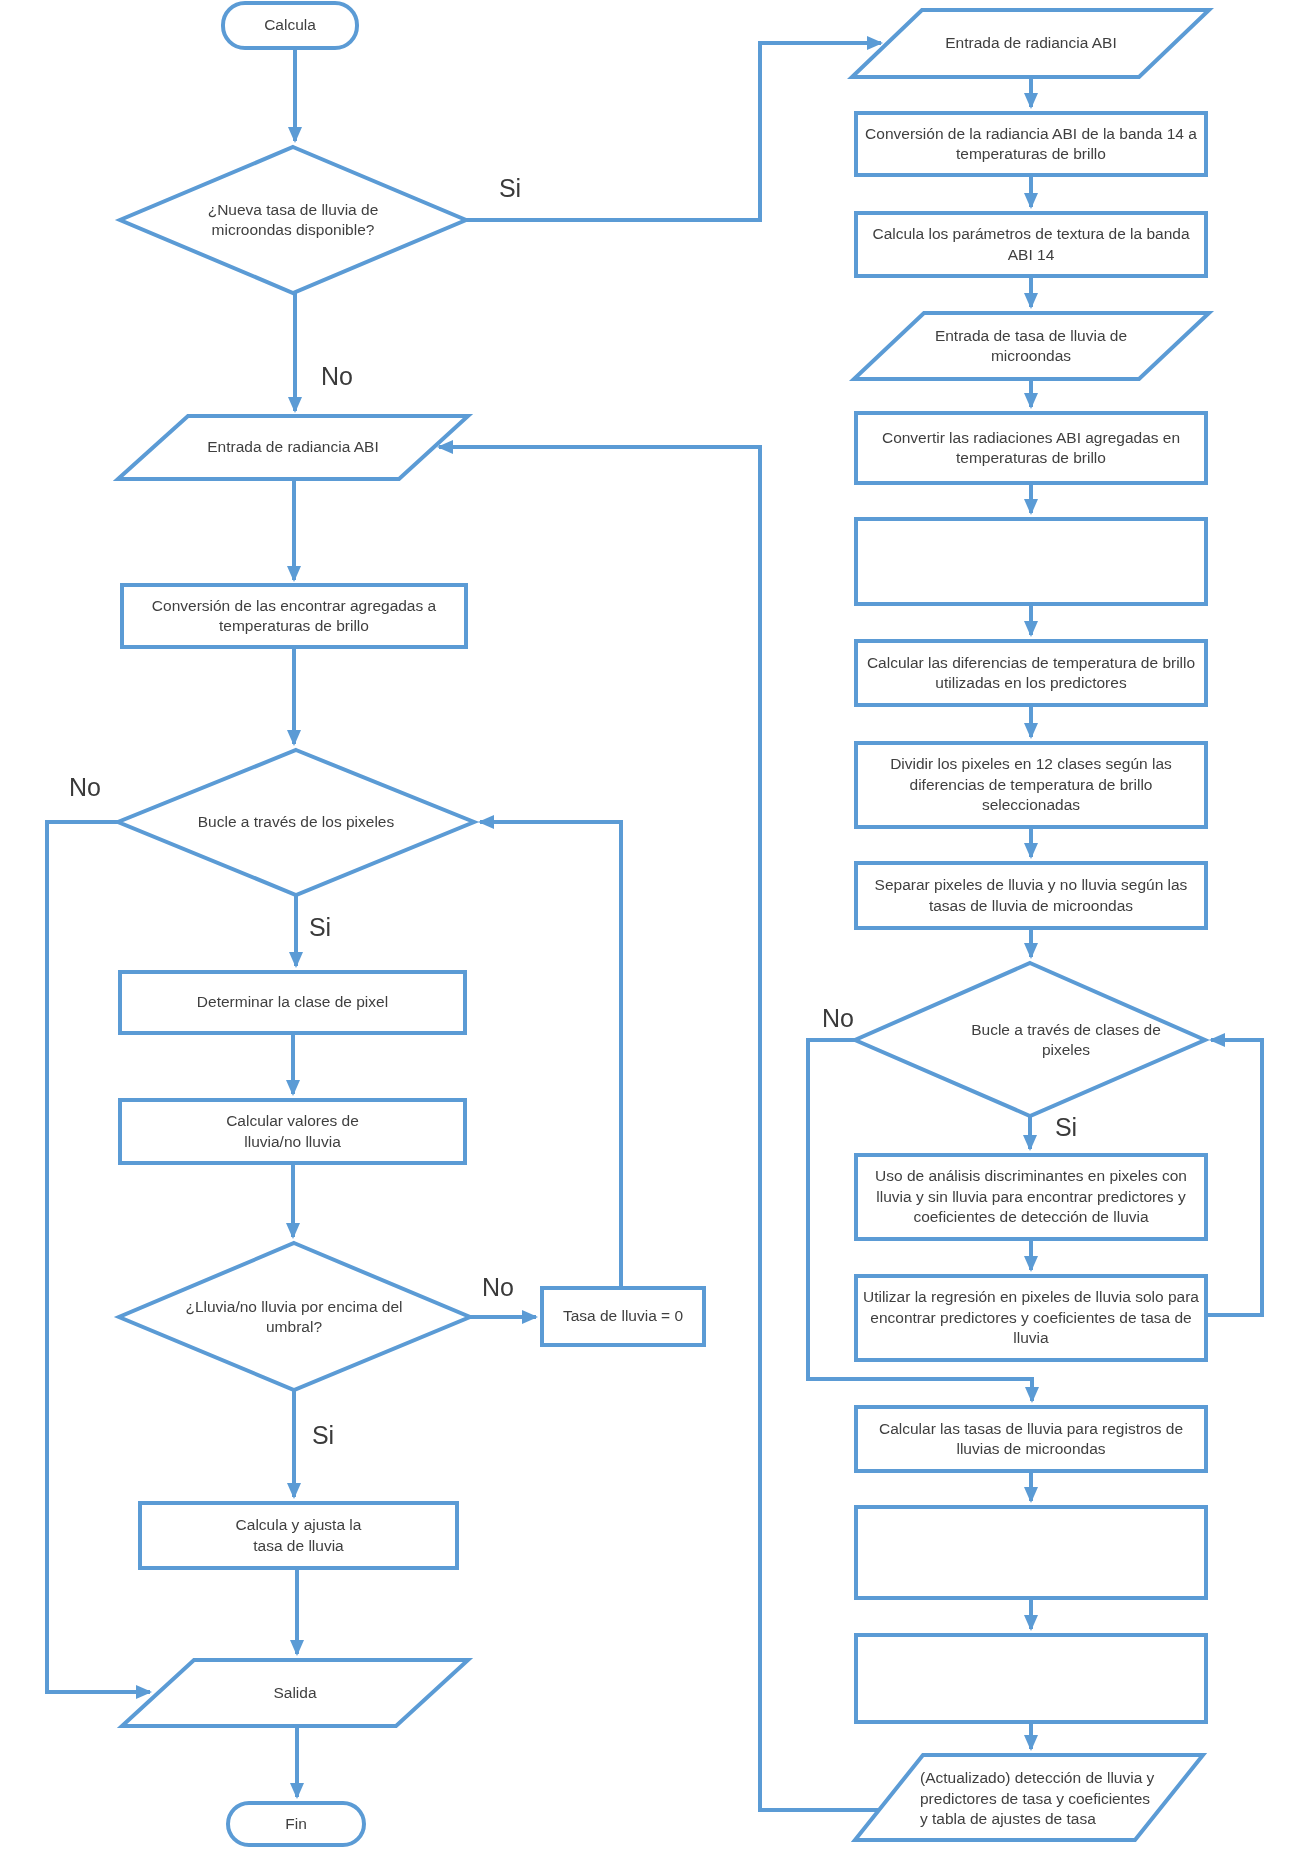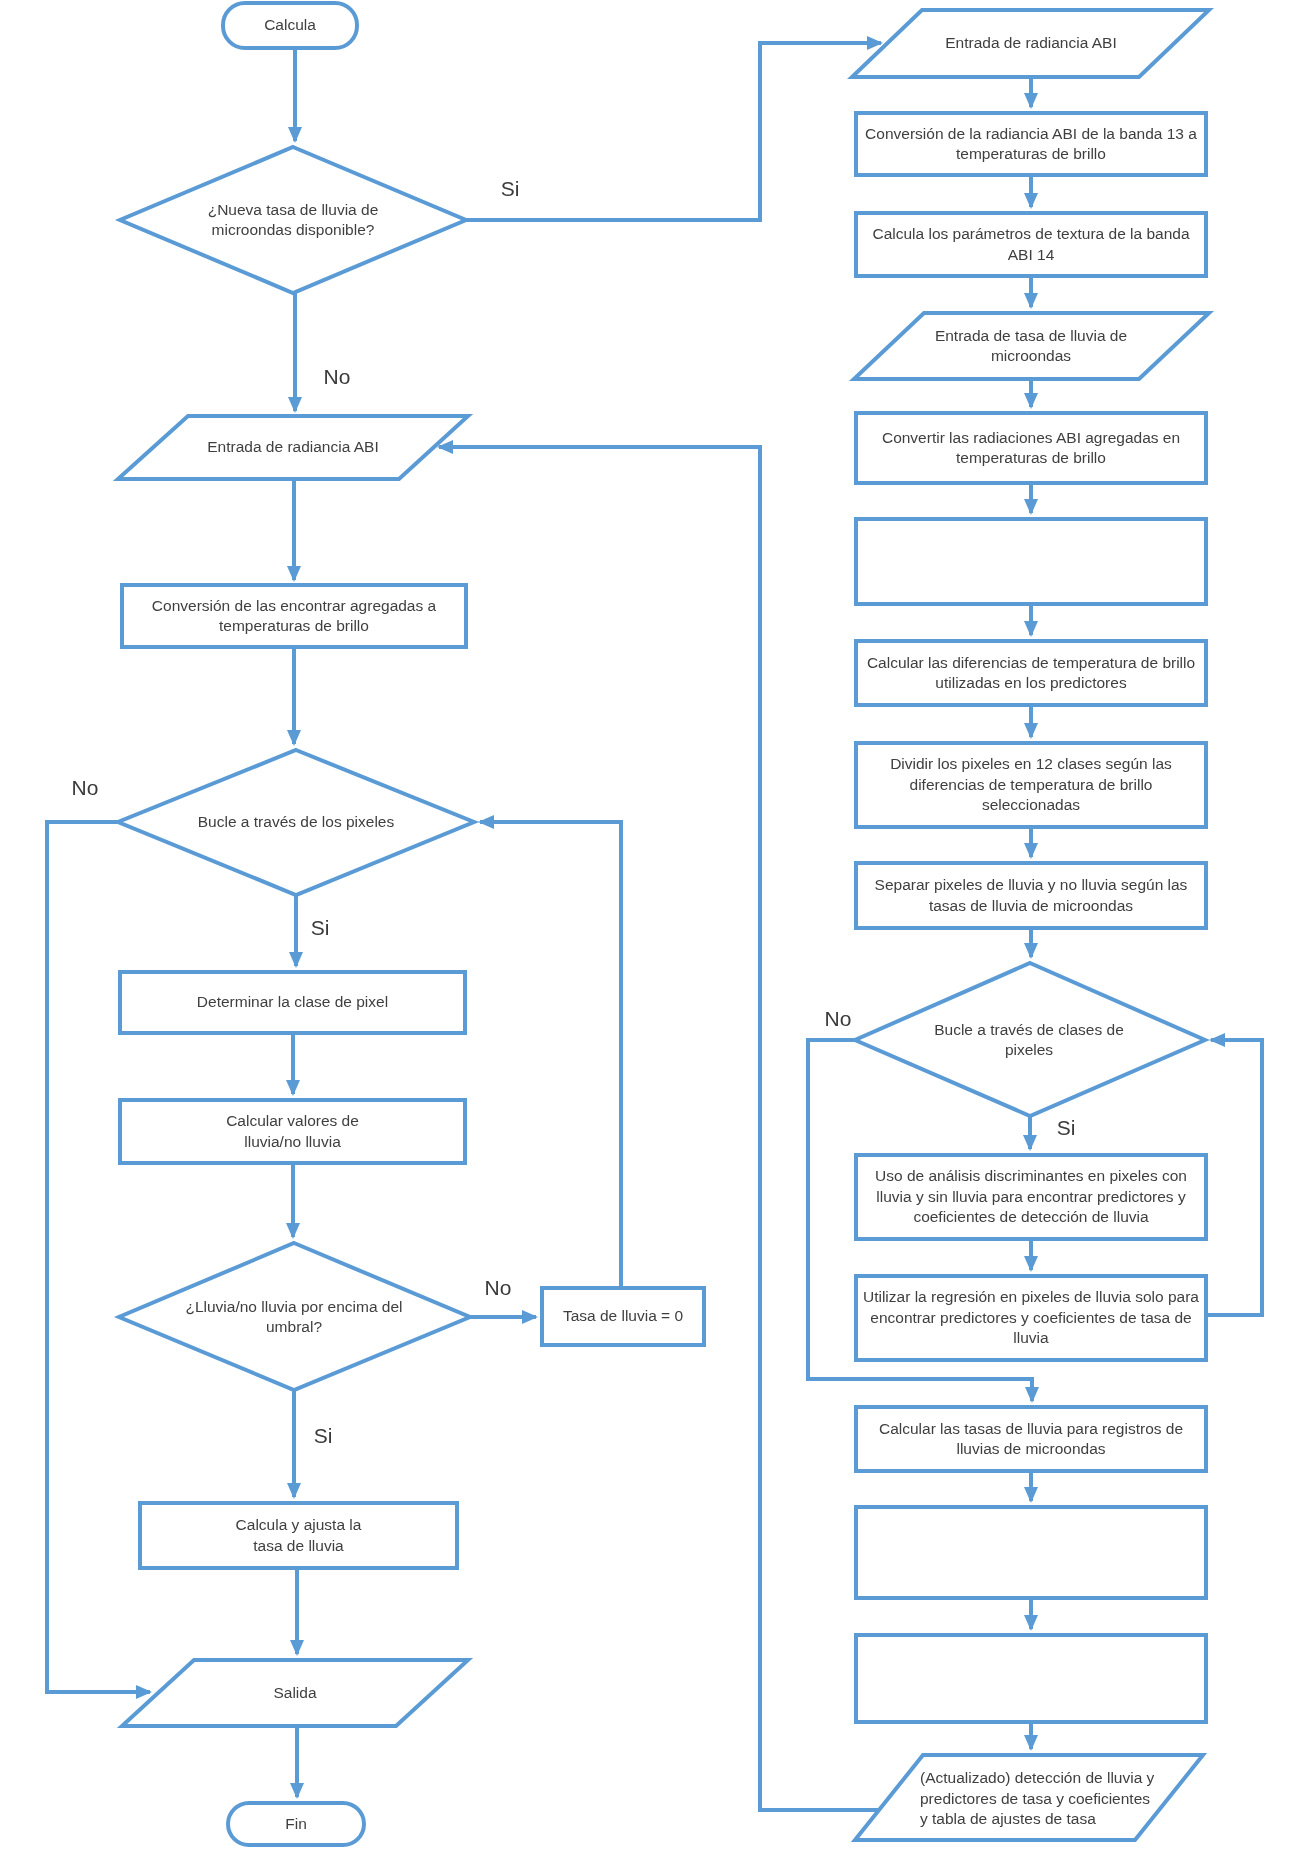--- a/index.html
+++ b/index.html
@@ -23,21 +23,21 @@
     display: flex;
     align-items: center;
     justify-content: center;
     text-align: center;
     color: #3f3f3f;
     font-size: 15.5px;
     line-height: 1.32;
     white-space: pre-line;
   }
   .branch {
-    font-size: 21px;
+    font-size: 25px;
     color: #3a3a3a;
     line-height: 1;
   }
   .left-align {
     justify-content: flex-start;
     text-align: left;
   }
 </style>
 </head>
 <body>
@@ -135,28 +135,28 @@
   <div class="lbl" style="left:164px;top:1280px;width:260px;height:74px;">¿Lluvia/no lluvia por encima del umbral?</div>
   <div class="lbl branch" style="left:475px;top:1270px;width:46px;height:34px;">No</div>
   <div class="lbl" style="left:542px;top:1288px;width:162px;height:57px;">Tasa de lluvia = 0</div>
   <div class="lbl branch" style="left:303px;top:1419px;width:40px;height:32px;">Si</div>
   <div class="lbl" style="left:158px;top:1660px;width:274px;height:66px;">Salida</div>
   <div class="lbl" style="left:140px;top:1503px;width:317px;height:65px;">Calcula y ajusta la
 tasa de lluvia</div>
   <div class="lbl" style="left:228px;top:1803px;width:136px;height:42px;">Fin</div>
 
   <div class="lbl" style="left:881px;top:10px;width:300px;height:67px;">Entrada de radiancia ABI</div>
-  <div class="lbl" style="left:862px;top:113px;width:338px;height:62px;">Conversión de la radiancia ABI de la banda 13 a temperaturas de brillo</div>
+  <div class="lbl" style="left:862px;top:113px;width:338px;height:62px;">Conversión de la radiancia ABI de la banda 14 a temperaturas de brillo</div>
   <div class="lbl" style="left:862px;top:213px;width:338px;height:63px;">Calcula los parámetros de textura de la banda ABI 14</div>
   <div class="lbl" style="left:916px;top:313px;width:230px;height:66px;">Entrada de tasa de lluvia de microondas</div>
   <div class="lbl" style="left:862px;top:413px;width:338px;height:70px;">Convertir las radiaciones ABI agregadas en temperaturas de brillo</div>
   <div class="lbl" style="left:862px;top:641px;width:338px;height:64px;">Calcular las diferencias de temperatura de brillo utilizadas en los predictores</div>
   <div class="lbl" style="left:862px;top:743px;width:338px;height:84px;">Dividir los pixeles en 12 clases según las diferencias de temperatura de brillo seleccionadas</div>
   <div class="lbl" style="left:862px;top:863px;width:338px;height:65px;">Separar pixeles de lluvia y no lluvia según las tasas de lluvia de microondas</div>
-  <div class="lbl" style="left:919px;top:1005px;width:220px;height:70px;">Bucle a través de clases de pixeles</div>
+  <div class="lbl" style="left:956px;top:1005px;width:220px;height:70px;">Bucle a través de clases de pixeles</div>
   <div class="lbl branch" style="left:815px;top:1001px;width:46px;height:34px;">No</div>
   <div class="lbl branch" style="left:1046px;top:1111px;width:40px;height:32px;">Si</div>
   <div class="lbl" style="left:862px;top:1155px;width:338px;height:84px;">Uso de análisis discriminantes en pixeles con lluvia y sin lluvia para encontrar predictores y coeficientes de detección de lluvia</div>
   <div class="lbl" style="left:862px;top:1276px;width:338px;height:84px;">Utilizar la regresión en pixeles de lluvia solo para encontrar predictores y coeficientes de tasa de lluvia</div>
   <div class="lbl" style="left:862px;top:1407px;width:338px;height:64px;">Calcular las tasas de lluvia para registros de lluvias de microondas</div>
   <div class="lbl left-align" style="left:920px;top:1760px;width:256px;height:78px;">(Actualizado) detección de lluvia y
 predictores de tasa y coeficientes
 y tabla de ajustes de tasa</div>
 
 </div>

